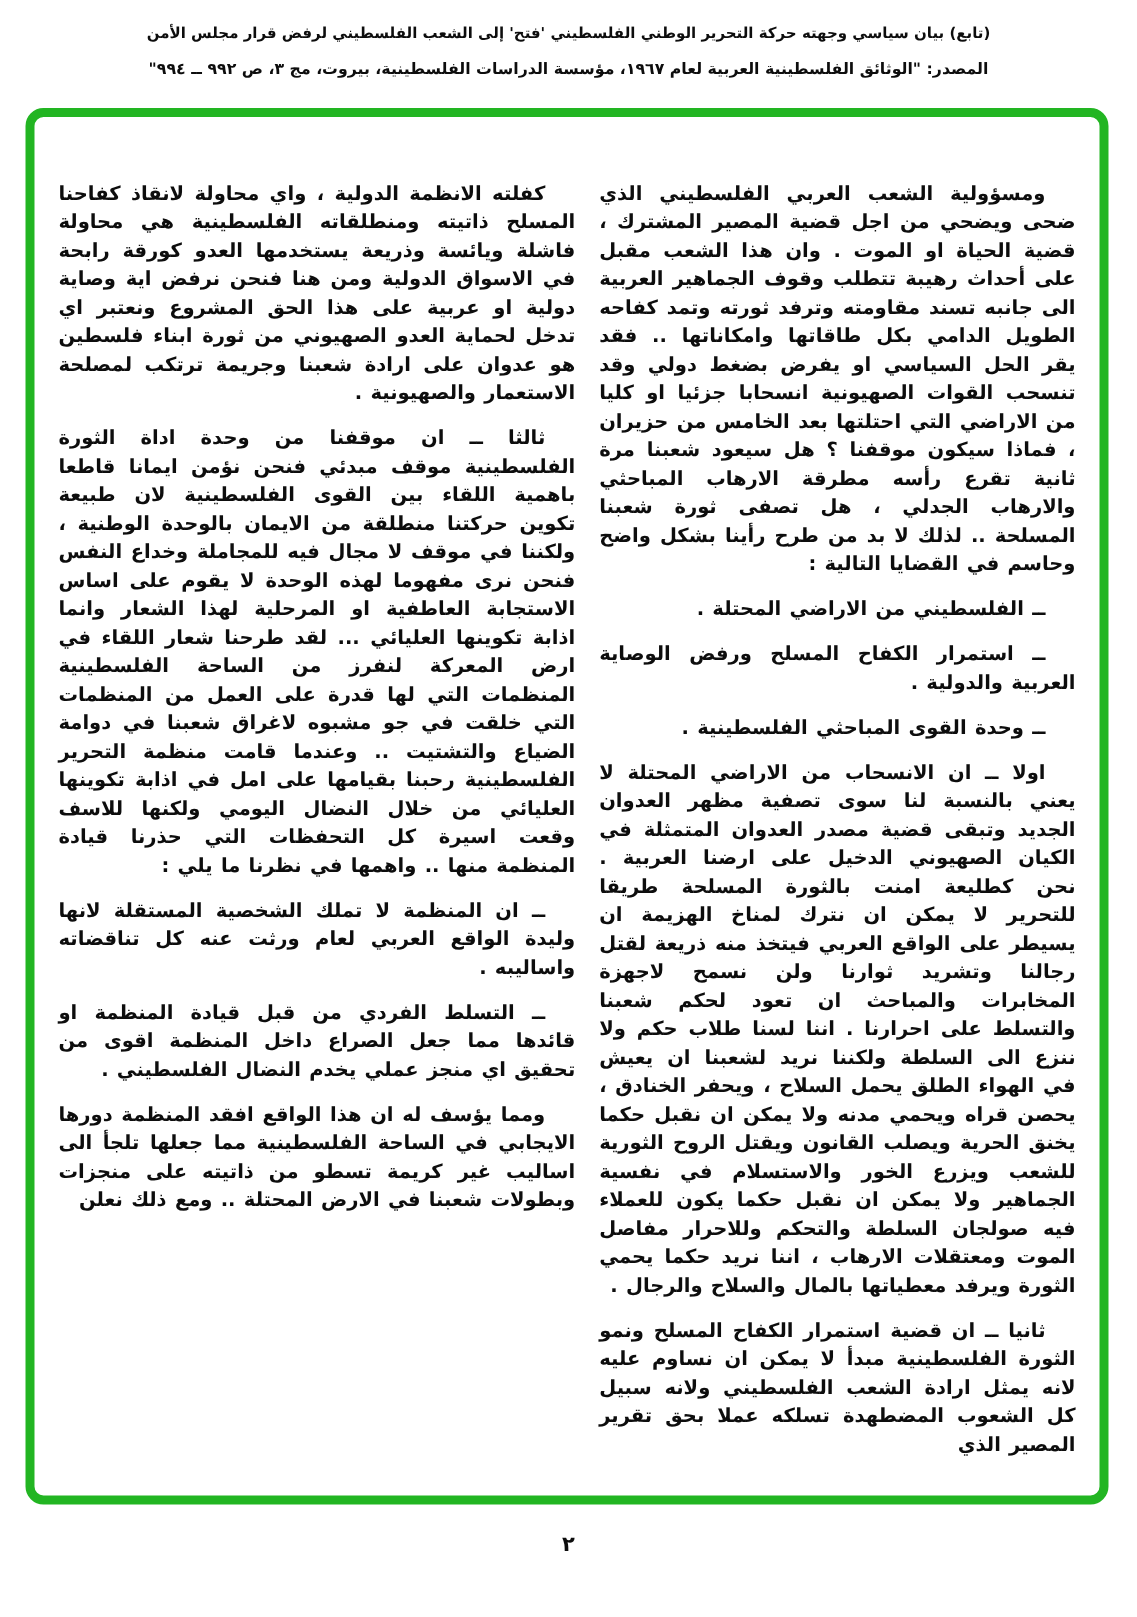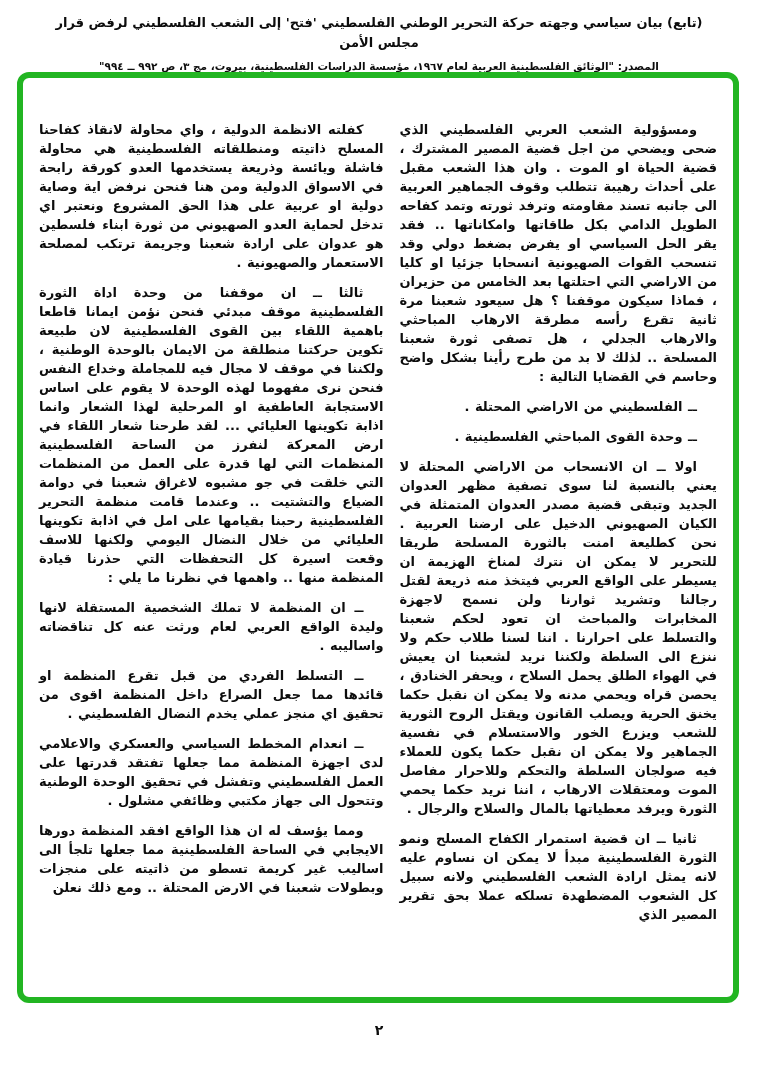--- a/index.html
+++ b/index.html
@@ -17,21 +17,21 @@
     height: 1078px;
     background: #ffffff;
     color: #0d0d0d;
   }
   .header {
     direction: rtl;
     text-align: center;
     padding-top: 13px;
   }
   .header-title {
-    font-size: 13px;
+    font-size: 10px;
     font-weight: 700;
     line-height: 20px;
     padding: 0 40px;
   }
   .header-source {
     font-size: 10.5px;
     font-weight: 700;
     margin-top: 7px;
     padding: 0 70px;
   }
@@ -85,31 +85,31 @@
     <div class="header-title">(تابع) بيان سياسي وجهته حركة التحرير الوطني الفلسطيني 'فتح' إلى الشعب الفلسطيني لرفض قرار مجلس الأمن</div>
     <div class="header-source">المصدر: "الوثائق الفلسطينية العربية لعام ١٩٦٧، مؤسسة الدراسات الفلسطينية، بيروت، مج ٣، ص ٩٩٢ ــ ٩٩٤"</div>
   </div>
 
   <div class="frame" style="border-color: rgb(34, 181, 34);">
     <div class="columns">
 
       <div class="col col-right">
         <p>ومسؤولية الشعب العربي الفلسطيني الذي ضحى ويضحي من اجل قضية المصير المشترك ، قضية الحياة او الموت . وان هذا الشعب مقبل على أحداث رهيبة تتطلب وقوف الجماهير العربية الى جانبه تسند مقاومته وترفد ثورته وتمد كفاحه الطويل الدامي بكل طاقاتها وامكاناتها .. فقد يقر الحل السياسي او يفرض بضغط دولي وقد تنسحب القوات الصهيونية انسحابا جزئيا او كليا من الاراضي التي احتلتها بعد الخامس من حزيران ، فماذا سيكون موقفنا ؟ هل سيعود شعبنا مرة ثانية تقرع رأسه مطرقة الارهاب المباحثي والارهاب الجدلي ، هل تصفى ثورة شعبنا المسلحة .. لذلك لا بد من طرح رأينا بشكل واضح وحاسم في القضايا التالية :</p>
         <p>ــ الفلسطيني من الاراضي المحتلة .</p>
+        <p>ــ استمرار الكفاح المسلح ورفض الوصاية العربية والدولية .</p>
         <p>ــ وحدة القوى المباحثي الفلسطينية .</p>
         <p>اولا ــ ان الانسحاب من الاراضي المحتلة لا يعني بالنسبة لنا سوى تصفية مظهر العدوان الجديد وتبقى قضية مصدر العدوان المتمثلة في الكيان الصهيوني الدخيل على ارضنا العربية . نحن كطليعة امنت بالثورة المسلحة طريقا للتحرير لا يمكن ان نترك لمناخ الهزيمة ان يسيطر على الواقع العربي فيتخذ منه ذريعة لقتل رجالنا وتشريد ثوارنا ولن نسمح لاجهزة المخابرات والمباحث ان تعود لحكم شعبنا والتسلط على احرارنا . اننا لسنا طلاب حكم ولا ننزع الى السلطة ولكننا نريد لشعبنا ان يعيش في الهواء الطلق يحمل السلاح ، ويحفر الخنادق ، يحصن قراه ويحمي مدنه ولا يمكن ان نقبل حكما يخنق الحرية ويصلب القانون ويقتل الروح الثورية للشعب ويزرع الخور والاستسلام في نفسية الجماهير ولا يمكن ان نقبل حكما يكون للعملاء فيه صولجان السلطة والتحكم وللاحرار مفاصل الموت ومعتقلات الارهاب ، اننا نريد حكما يحمي الثورة ويرفد معطياتها بالمال والسلاح والرجال .</p>
         <p>ثانيا ــ ان قضية استمرار الكفاح المسلح ونمو الثورة الفلسطينية مبدأ لا يمكن ان نساوم عليه لانه يمثل ارادة الشعب الفلسطيني ولانه سبيل كل الشعوب المضطهدة تسلكه عملا بحق تقرير المصير الذي</p>
       </div>
 
       <div class="col col-left">
         <p>كفلته الانظمة الدولية ، واي محاولة لانقاذ كفاحنا المسلح ذاتيته ومنطلقاته الفلسطينية هي محاولة فاشلة ويائسة وذريعة يستخدمها العدو كورقة رابحة في الاسواق الدولية ومن هنا فنحن نرفض اية وصاية دولية او عربية على هذا الحق المشروع ونعتبر اي تدخل لحماية العدو الصهيوني من ثورة ابناء فلسطين هو عدوان على ارادة شعبنا وجريمة ترتكب لمصلحة الاستعمار والصهيونية .</p>
         <p>ثالثا ــ ان موقفنا من وحدة اداة الثورة الفلسطينية موقف مبدئي فنحن نؤمن ايمانا قاطعا باهمية اللقاء بين القوى الفلسطينية لان طبيعة تكوين حركتنا منطلقة من الايمان بالوحدة الوطنية ، ولكننا في موقف لا مجال فيه للمجاملة وخداع النفس فنحن نرى مفهوما لهذه الوحدة لا يقوم على اساس الاستجابة العاطفية او المرحلية لهذا الشعار وانما اذابة تكوينها العليائي ... لقد طرحنا شعار اللقاء في ارض المعركة لنفرز من الساحة الفلسطينية المنظمات التي لها قدرة على العمل من المنظمات التي خلقت في جو مشبوه لاغراق شعبنا في دوامة الضياع والتشتيت .. وعندما قامت منظمة التحرير الفلسطينية رحبنا بقيامها على امل في اذابة تكوينها العليائي من خلال النضال اليومي ولكنها للاسف وقعت اسيرة كل التحفظات التي حذرنا قيادة المنظمة منها .. واهمها في نظرنا ما يلي :</p>
         <p>ــ ان المنظمة لا تملك الشخصية المستقلة لانها وليدة الواقع العربي لعام ورثت عنه كل تناقضاته واساليبه .</p>
-        <p>ــ التسلط الفردي من قبل تقرع المنظمة او قائدها مما جعل الصراع داخل المنظمة اقوى من تحقيق اي منجز عملي يخدم النضال الفلسطيني .</p>
-        <p>ــ انعدام المخطط السياسي والعسكري والاعلامي لدى اجهزة المنظمة مما جعلها تفتقد قدرتها على العمل الفلسطيني وتفشل في تحقيق الوحدة الوطنية وتتحول الى جهاز مكتبي وظائفي مشلول .</p>
+        <p>ــ التسلط الفردي من قبل قيادة المنظمة او قائدها مما جعل الصراع داخل المنظمة اقوى من تحقيق اي منجز عملي يخدم النضال الفلسطيني .</p>
         <p>ومما يؤسف له ان هذا الواقع افقد المنظمة دورها الايجابي في الساحة الفلسطينية مما جعلها تلجأ الى اساليب غير كريمة تسطو من ذاتيته على منجزات وبطولات شعبنا في الارض المحتلة .. ومع ذلك نعلن</p>
       </div>
 
     </div>
   </div>
 
   <div class="page-number">٢</div>
 
 </div>
 

